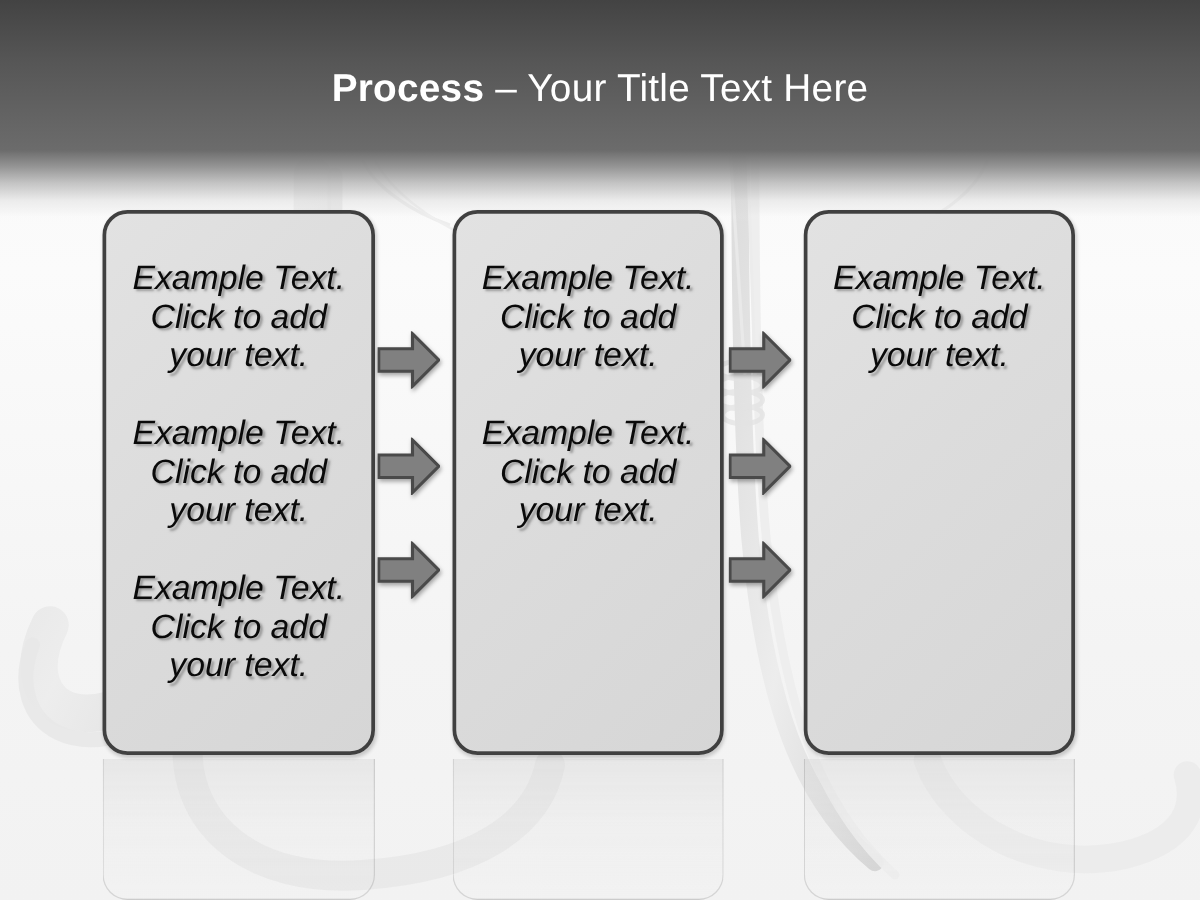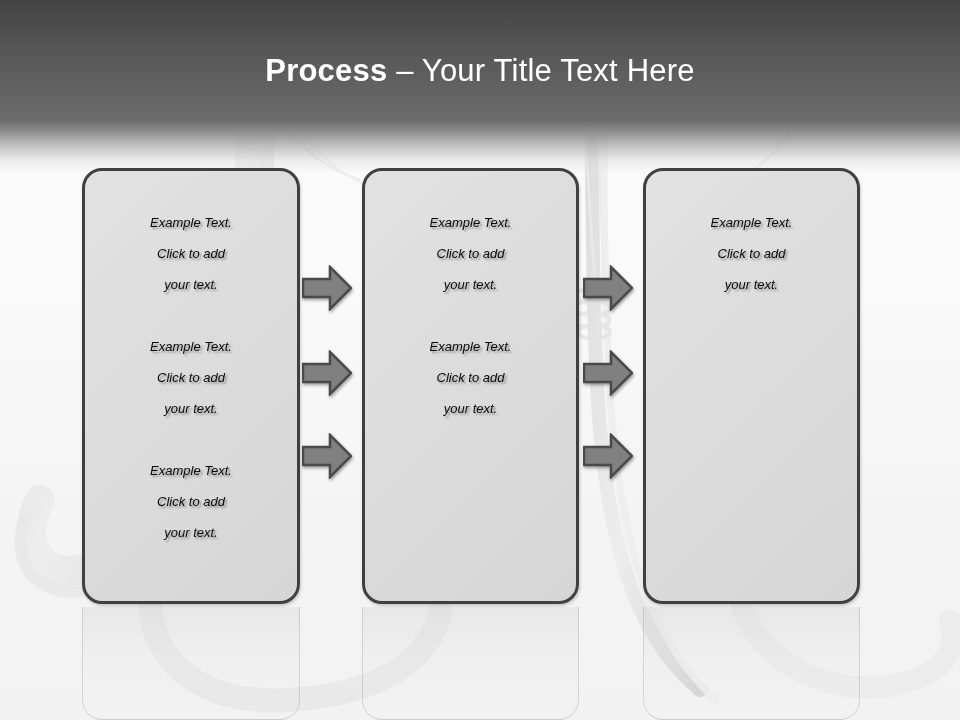--- a/index.html
+++ b/index.html
@@ -81,21 +81,21 @@
   }
   .box-text-wrap {
     position: absolute;
     left: 10px;
     right: 10px;
     top: 36px;
   }
   .para {
     text-align: center;
     font-style: italic;
-    font-size: 13px;
+    font-size: 27px;
     line-height: 31px;
     color: #0a0a0a;
     text-shadow: 2px 2px 2px rgba(90,90,90,0.55);
     margin: 0 0 31px 0;
     white-space: pre-line;
   }
   .para:last-child { margin-bottom: 0; }
 
   
   #box-1 { left: 82px;  top: 168px; width: 218px; height: 436px; }

